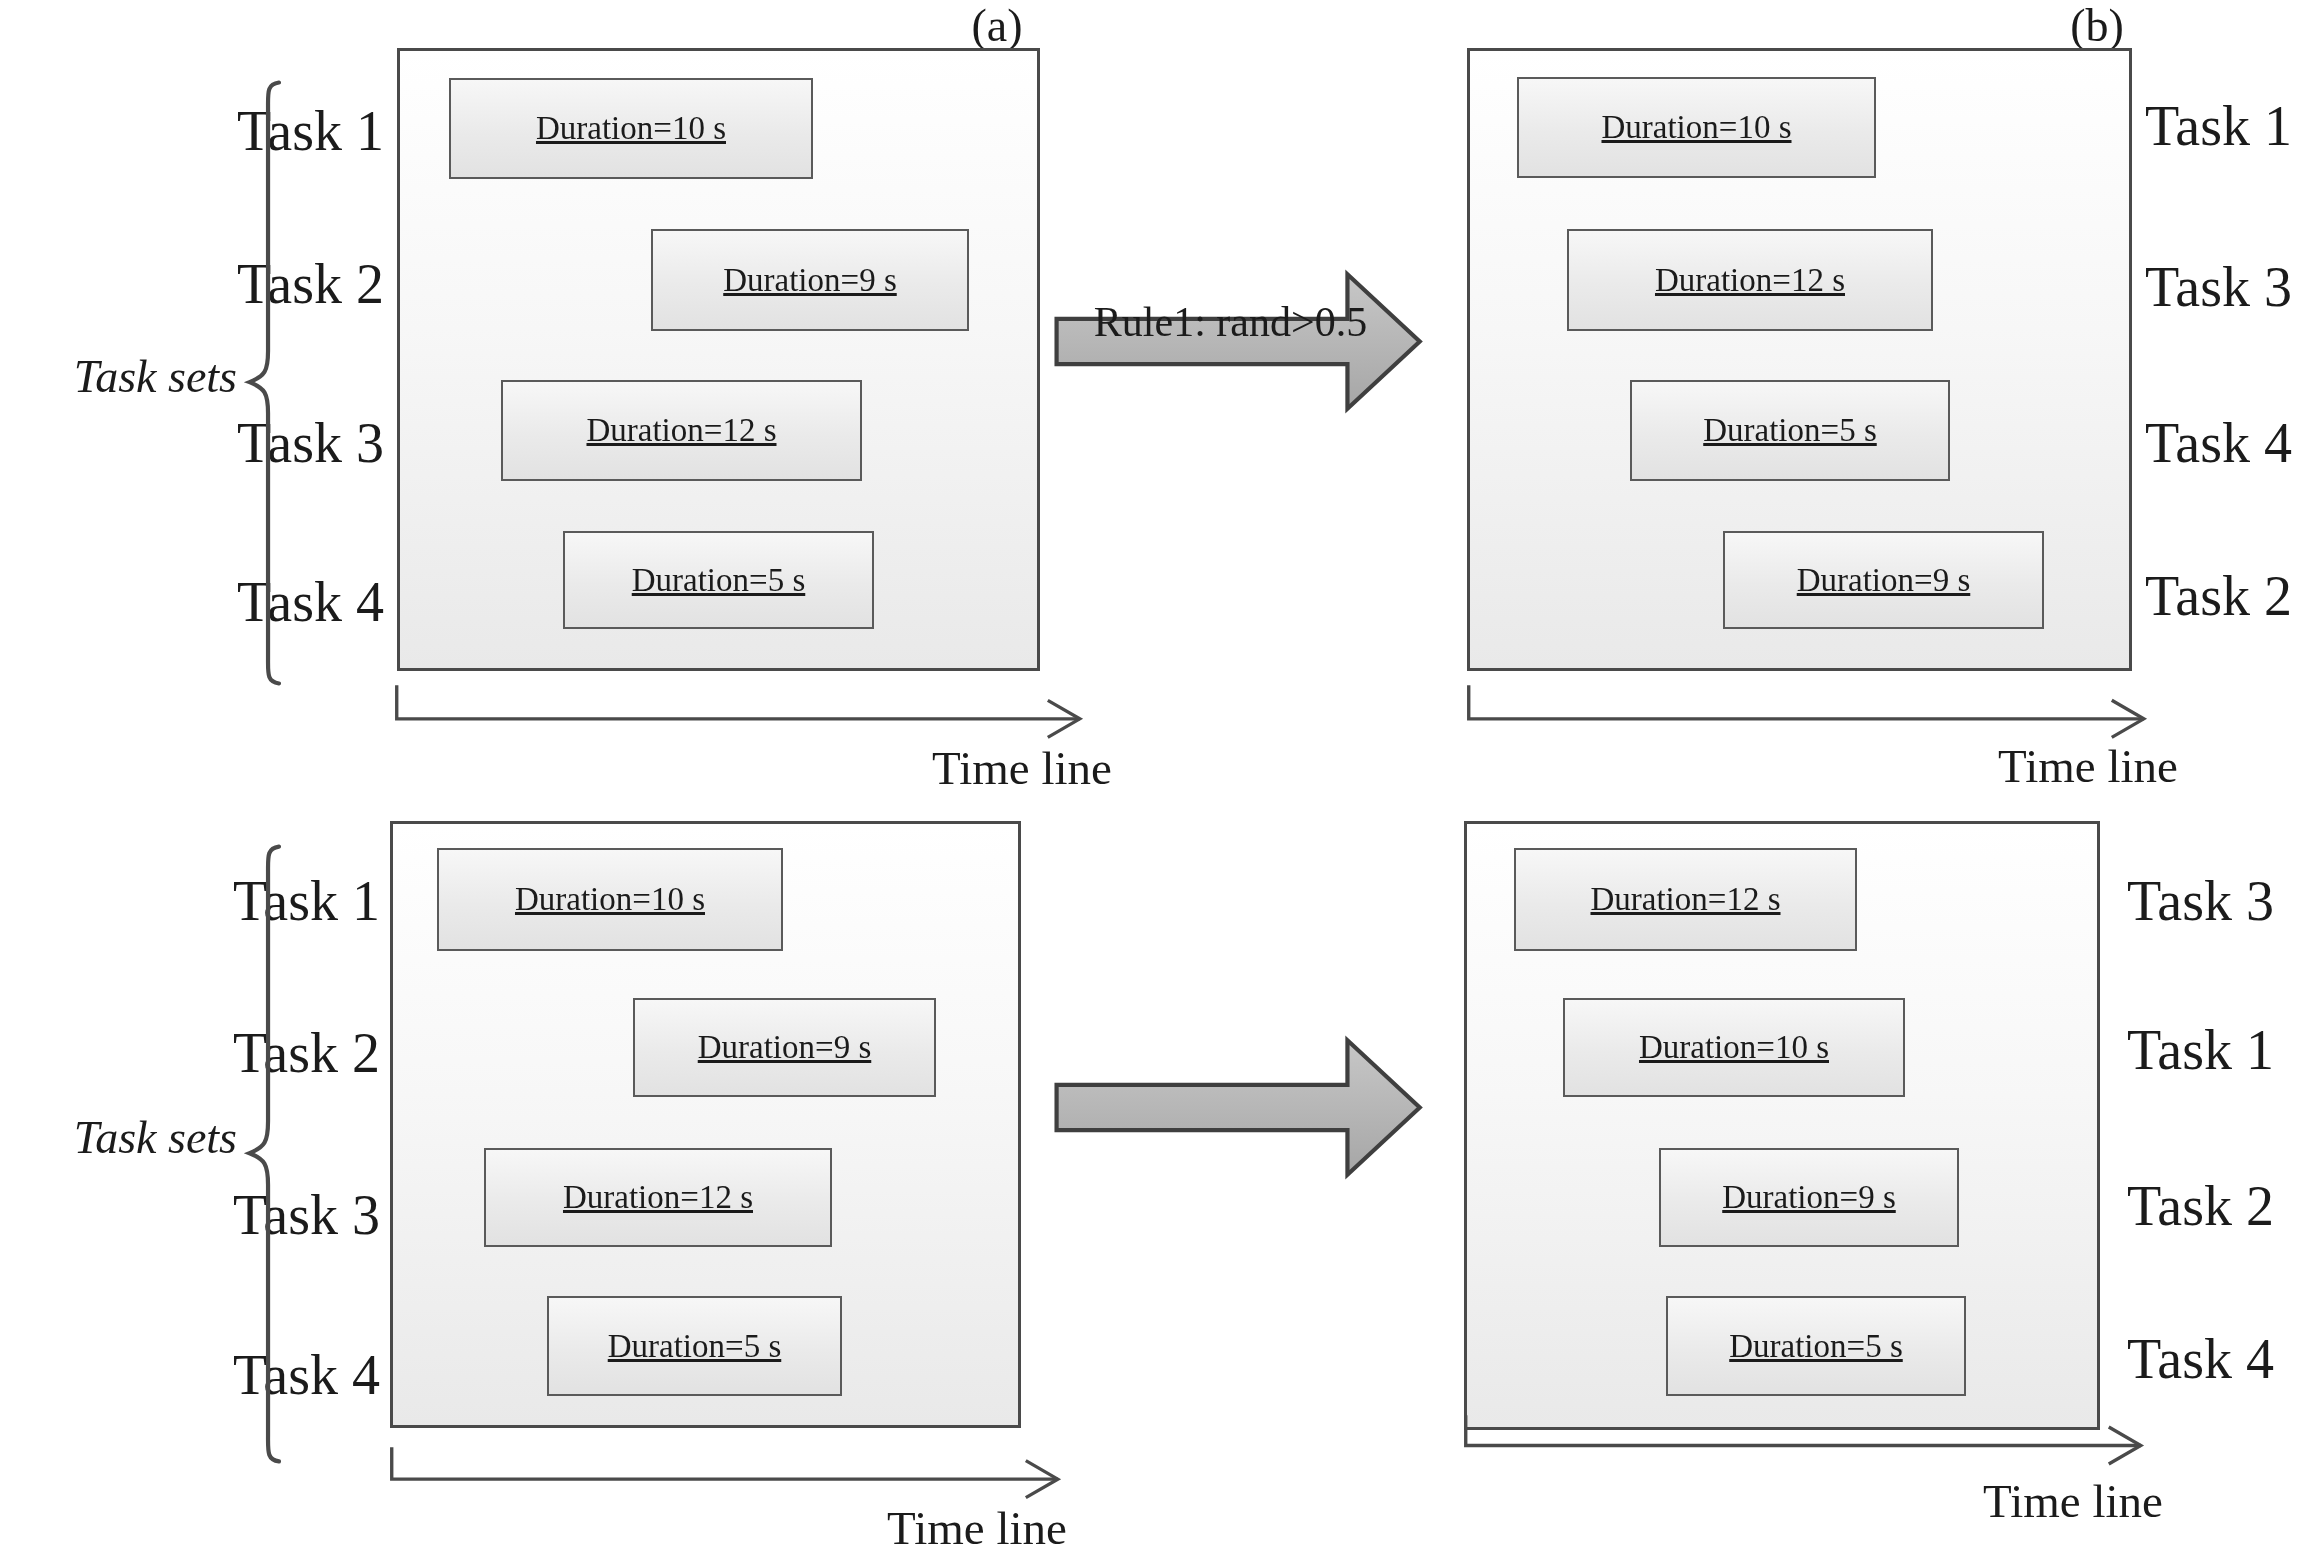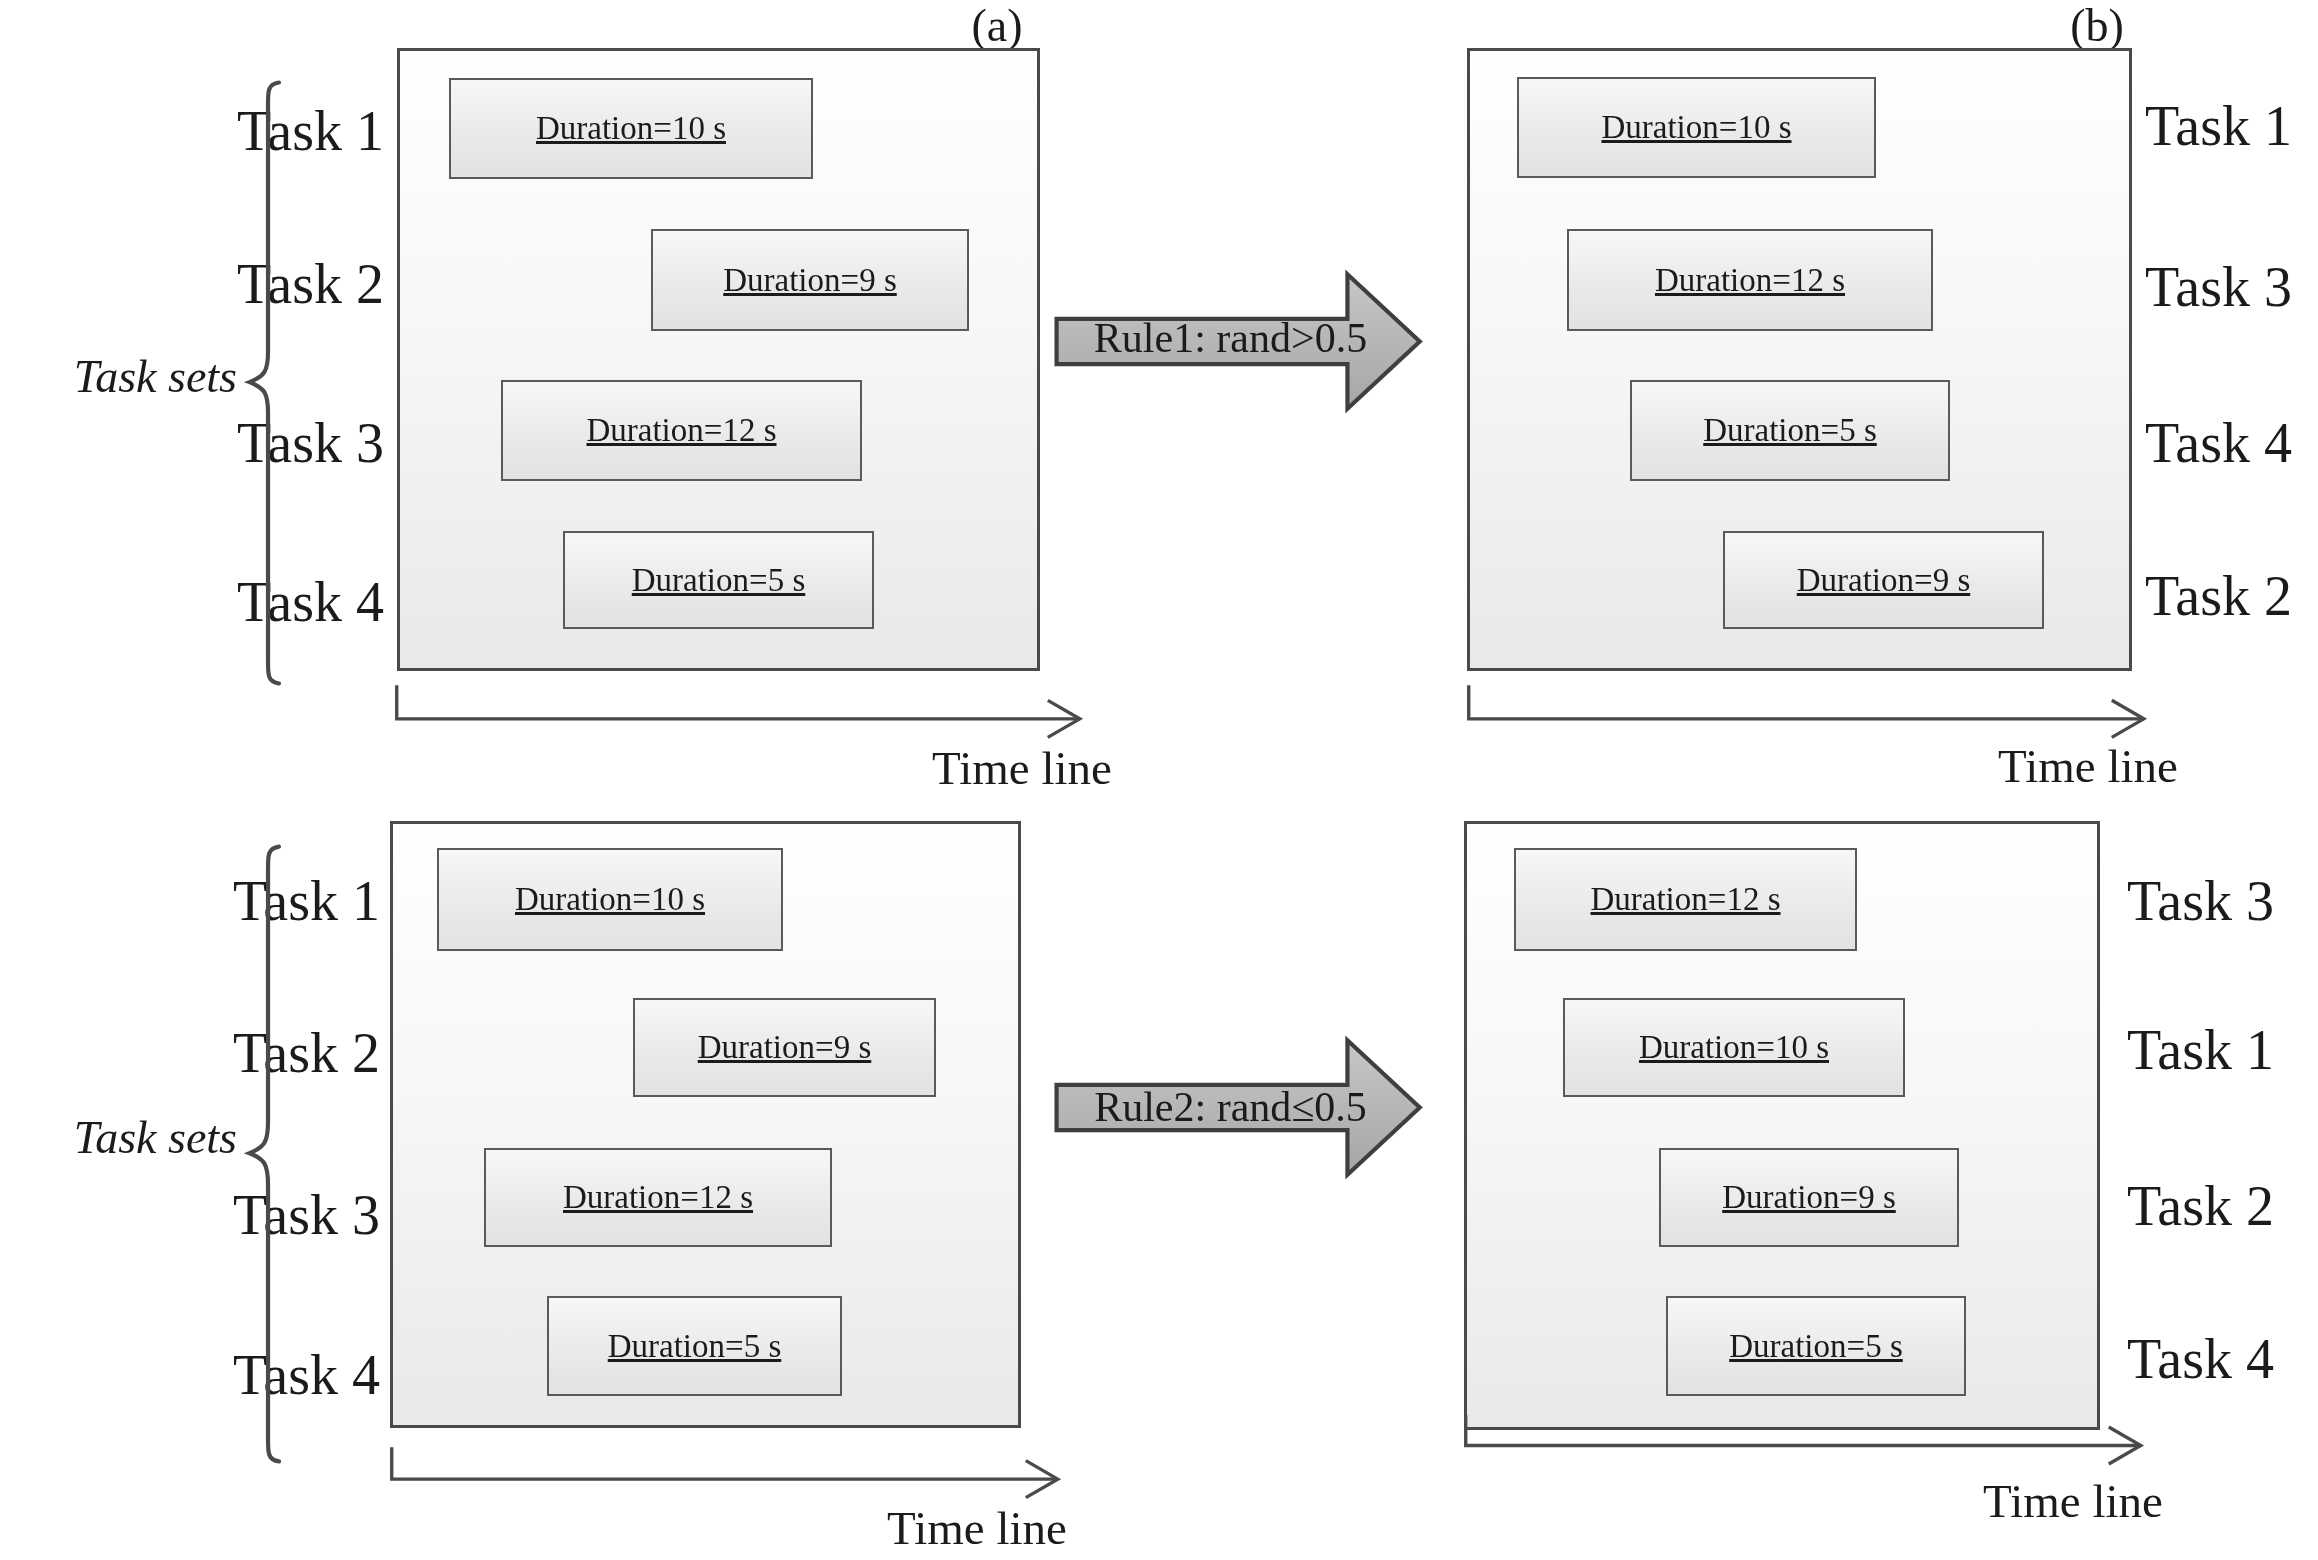--- a/index.html
+++ b/index.html
@@ -128,32 +128,31 @@
 
   <svg style="left:1054px; top:265px;" width="370" height="153" viewBox="0 0 440 182">
     <defs>
       <linearGradient id="ag1" x1="0" y1="0" x2="0" y2="1">
         <stop offset="0" stop-color="#c7c7c7"></stop>
         <stop offset="1" stop-color="#a6a6a6"></stop>
       </linearGradient>
     </defs>
     <polygon points="3,64 349,64 349,11 435,91 349,171 349,118 3,118" fill="url(#ag1)" stroke="#3f3f3f" stroke-width="5" stroke-linejoin="miter"></polygon>
   </svg>
-  <div class="ruletext" style="left:1058px; top:316px;">Rule1: rand&gt;0.5</div>
+  <div class="ruletext" style="left:1058px; top:300px;">Rule1: rand&gt;0.5</div>
 
   <svg style="left:1054px; top:1031px;" width="370" height="153" viewBox="0 0 440 182">
     <defs>
       <linearGradient id="ag2" x1="0" y1="0" x2="0" y2="1">
         <stop offset="0" stop-color="#c7c7c7"></stop>
         <stop offset="1" stop-color="#a6a6a6"></stop>
       </linearGradient>
     </defs>
     <polygon points="3,64 349,64 349,11 435,91 349,171 349,118 3,118" fill="url(#ag2)" stroke="#3f3f3f" stroke-width="5" stroke-linejoin="miter"></polygon>
   </svg>
-  <div class="ruletext" style="left:1058px; top:1085px;">Rule2: rand≤0.5</div>
 
   <div class="panel" style="left:390px; top:821px; width:631px; height:607px;"></div>
 
   <div class="dur" style="left:437px; top:848px; width:346px; height:103px;">Duration=10 s</div>
   <div class="dur" style="left:633px; top:998px; width:303px; height:99px;">Duration=9 s</div>
   <div class="dur" style="left:484px; top:1148px; width:348px; height:99px;">Duration=12 s</div>
   <div class="dur" style="left:547px; top:1296px; width:295px; height:100px;">Duration=5 s</div>
 
   <div class="tlabel left-side" style="left:187px; top:874px;">Task 1</div>
   <div class="tlabel left-side" style="left:187px; top:1026px;">Task 2</div>

